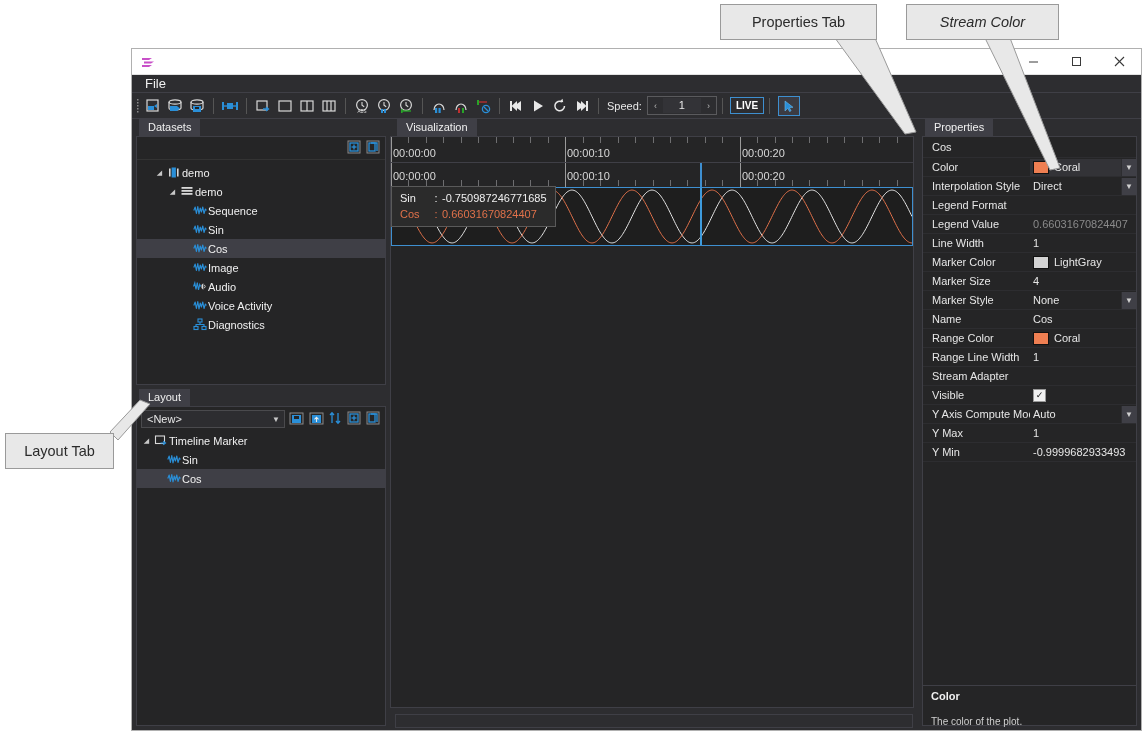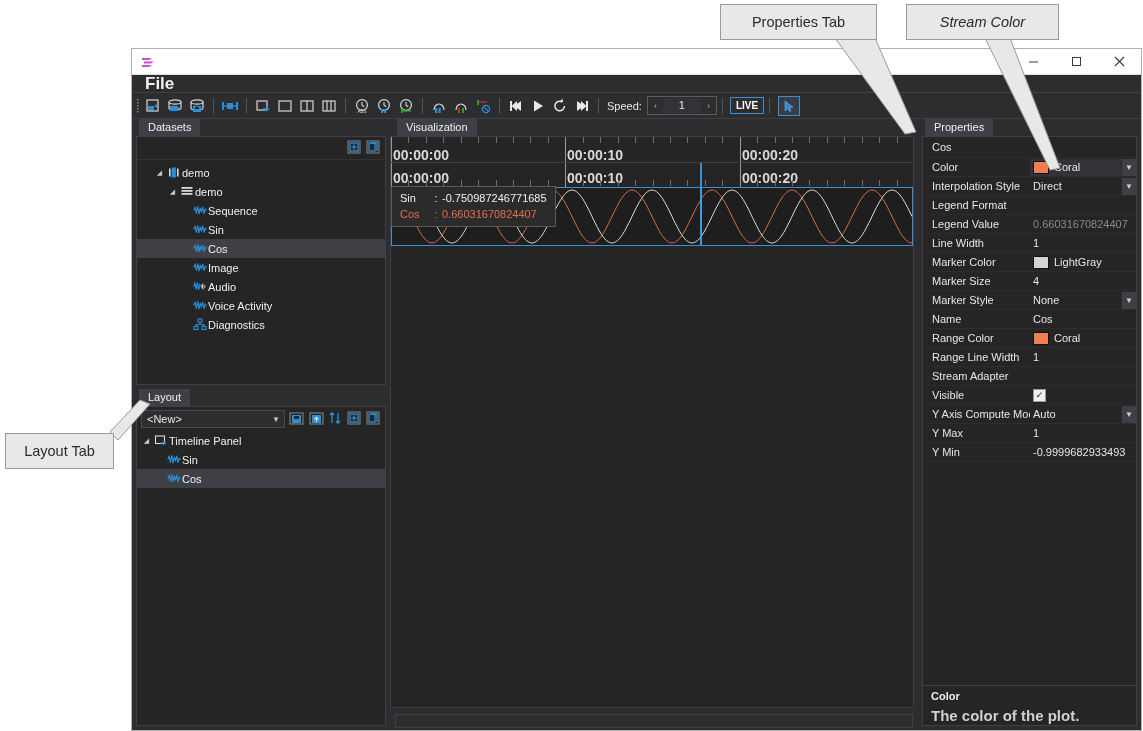--- a/index.html
+++ b/index.html
@@ -41,21 +41,21 @@
     box-sizing:border-box;
   }
   .titlebar .tb-icon{width:22px;display:flex;align-items:center;justify-content:center;margin-left:5px;}
   .titlebar .tb-title{color:#1a1a1a;font-size:11.5px;margin-left:4px;letter-spacing:.1px;}
   .winbtns{margin-left:auto;display:flex;height:26px;}
   .winbtn{width:43px;height:26px;display:flex;align-items:center;justify-content:center;color:#3a3a3a;font-size:12px;}
   .winbtn.close{font-size:14px;}
   
   .menubar{height:18px;background:#2d2d30;display:flex;align-items:center;padding-left:8px;
            border-bottom:1px solid #3f3f46;box-sizing:border-box;}
-  .menubar .mi{font-size:17px;color:#f0f0f0;padding:0 5px;font-weight:bold;}
+  .menubar .mi{font-size:13px;color:#f0f0f0;padding:0 5px;}
   
   .toolbar{height:26px;background:#2d2d30;display:flex;align-items:center;padding-left:3px;gap:0px;
            border-bottom:1px solid #3f3f46;box-sizing:border-box;}
   .tbsep{width:1px;height:16px;background:#555;margin:0 5px;}
   .tbbtn{width:22px;height:22px;display:flex;align-items:center;justify-content:center;}
   .tbbtn svg{display:block;}
   .grip{width:7px;height:22px;display:flex;align-items:center;justify-content:center;}
   .speedlbl{font-size:11px;color:#e8e8e8;margin:0 5px 0 3px;}
   .spin{display:flex;align-items:center;height:17px;border:1px solid #5a5a5d;background:#2d2d30;}
   .spin .arr{width:15px;height:15px;display:flex;align-items:center;justify-content:center;color:#b8b8b8;font-size:9px;}
@@ -85,21 +85,21 @@
   .layouttool{height:24px;display:flex;align-items:center;background:#252526;padding:0 4px;gap:3px;}
   .combo{flex:1;height:18px;background:#2d2d30;border:1px solid #4a4a4d;display:flex;align-items:center;
          font-size:11px;color:#e8e8e8;padding-left:5px;box-sizing:border-box;}
   .combo .cbarrow{margin-left:auto;margin-right:4px;color:#c8c8c8;font-size:8px;}
   
   .vizpanel{flex:1;background:#252526;border:1px solid #3f3f46;box-sizing:border-box;margin:0 4px 4px 0;
             display:flex;flex-direction:column;}
   .ruler{height:25px;position:relative;border-bottom:1px solid #3f3f46;overflow:hidden;}
   .ruler2{height:24px;position:relative;overflow:hidden;}
   .tick{position:absolute;top:0;width:1px;background:#6e6e70;}
-  .tlabel{position:absolute;font-size:14px;color:#d8d8d8;white-space:nowrap;font-weight:bold;}
+  .tlabel{position:absolute;font-size:11px;color:#d8d8d8;white-space:nowrap;}
   .majline{position:absolute;top:0;bottom:0;width:1px;background:#9a9a9a;}
   .timelinepanel{position:relative;height:57px;border:1px solid #3e8fd0;margin:0;background:#1e1e1e;}
   .cursorline{position:absolute;top:0;bottom:0;width:2px;background:#3e9bdd;}
   .tooltipbox{position:absolute;background:#2b2b2b;border:1px solid #5a5a5a;padding:3px 8px 4px 8px;
               font-size:11px;line-height:16px;z-index:5;}
   .ttrow{display:flex;white-space:nowrap;}
   .ttname{width:30px;}
   .ttcolon{width:12px;text-align:center;}
   
   .propgrid{background:#252526;flex:1;overflow:hidden;}
@@ -109,21 +109,21 @@
   .pval.dim{color:#8a8a8a;}
   .prow.head{height:20px;}
   .swatch{width:14px;height:11px;border:1px solid #111;margin-right:5px;flex:none;}
   .ddarrow{margin-left:auto;width:14px;height:17px;display:flex;align-items:center;justify-content:center;
            color:#d0d0d0;font-size:8px;background:#3f3f46;border-left:1px solid #2d2d30;}
   .prow.sel .pval{background:#333337;}
   .chk{width:11px;height:11px;background:#f0f0f0;border:1px solid #999;color:#111;font-size:9px;
        display:flex;align-items:center;justify-content:center;line-height:9px;}
   .helpbox{height:40px;background:#252526;border-top:1px solid #3f3f46;padding:4px 0 0 8px;box-sizing:border-box;}
   .helptitle{font-size:11px;font-weight:bold;color:#f0f0f0;}
-  .helptext{font-size:15px;color:#d0d0d0;margin-top:5px;font-weight:bold;}
+  .helptext{font-size:10px;color:#d0d0d0;margin-top:14px;}
   .statusbar{height:18px;background:#2d2d30;display:flex;align-items:center;padding:0 5px;}
   .statuscell{flex:1;height:14px;border:1px solid #3f3f46;box-sizing:border-box;}
 </style>
 </head>
 <body>
 
 <svg class="leader" style="left:0;top:0;width:1143px;height:731px;">
   <polygon points="835,38 875,38 916,132 905,134" fill="#e8e8e8" stroke="#9a9a9a" stroke-width="1"></polygon>
   <polygon points="985,38 1010,38 1060,168 1050,170" fill="#e8e8e8" stroke="#9a9a9a" stroke-width="1"></polygon>
   <polygon points="118,440 150,404 140,400 110,432" fill="#e8e8e8" stroke="#9a9a9a" stroke-width="1"></polygon>
@@ -497,21 +497,21 @@
         </div>
         <div id="layout-tree">
             <div class="tnode" style="padding-left: 4px;">
               <span class="exp">◢</span>
               <span class="tico">
                 <svg width="14" height="13" viewBox="0 0 14 13">
                   <rect x="1.5" y="2" width="9" height="7.5" fill="none" stroke="#d8d8d8" stroke-width="1.1"></rect>
                   <path d="M6.5 9 h4.5 M9.2 7.2 L11.6 9 L9.2 10.8" fill="none" stroke="#2a8fd8" stroke-width="1.1"></path>
                 </svg>
               </span>
-              <span>Timeline Panel</span>
+              <span>Timeline Marker</span>
             </div>
             <div class="tnode" style="padding-left: 17px;">
               <span class="exp"></span>
               <span class="tico">
                 <svg width="14" height="13" viewBox="0 0 14 13">
                   <path d="M0.8 6.5 L2.2 3 L3.4 9.5 L4.8 2.5 L6 10 L7.2 4 L8.4 8 L9.8 3 L11 9.5 L12.4 5 L13.4 6.5" fill="none" stroke="#2a8fd8" stroke-width="1.15" stroke-linejoin="round"></path>
                 </svg>
               </span>
               <span>Sin</span>
             </div>

